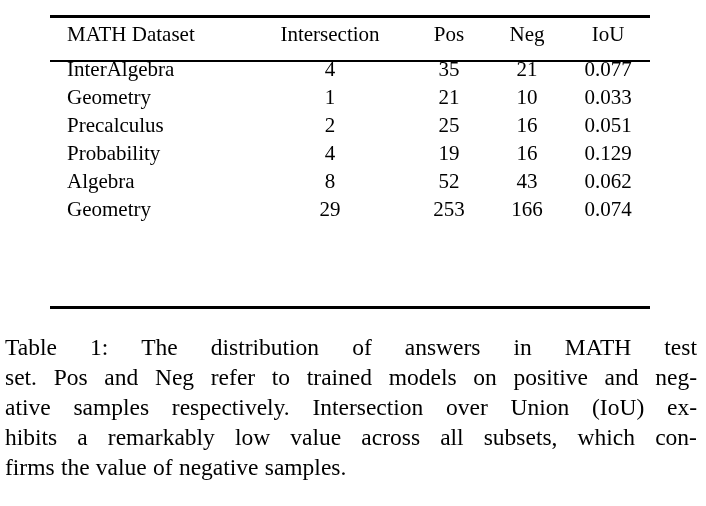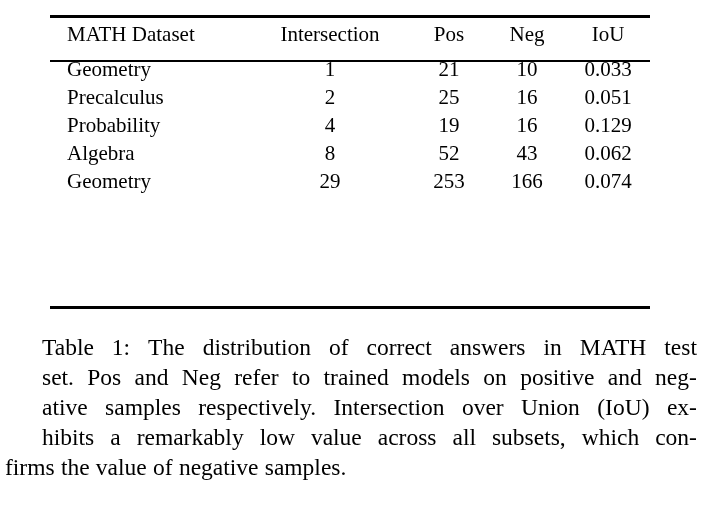--- a/index.html
+++ b/index.html
@@ -100,21 +100,20 @@
     word-spacing: 0.4px;
   }
   .caption .cap-line {
     display: block;
     white-space: nowrap;
   }
   .caption .cap-line.justified {
     display: flex;
     justify-content: space-between;
     white-space: nowrap;
-    margin-left: 37px;
   }
   .caption .cap-line.justified > span { white-space: pre; }
 </style>
 </head>
 <body>
 
 <div class="page">
 
   <div class="table-wrap">
 
@@ -134,20 +133,27 @@
         <tr>
           <th class="col-name">MATH Dataset</th>
           <th class="col-num">Intersection</th>
           <th class="col-num">Pos</th>
           <th class="col-num">Neg</th>
           <th class="col-num">IoU</th>
         </tr>
       </thead>
       <tbody>
         <tr>
+          <td class="col-name">InterAlgebra</td>
+          <td class="col-num">4</td>
+          <td class="col-num">35</td>
+          <td class="col-num">21</td>
+          <td class="col-num">0.077</td>
+        </tr>
+        <tr>
           <td class="col-name">Geometry</td>
           <td class="col-num">1</td>
           <td class="col-num">21</td>
           <td class="col-num">10</td>
           <td class="col-num">0.033</td>
         </tr>
         <tr>
           <td class="col-name">Precalculus</td>
           <td class="col-num">2</td>
           <td class="col-num">25</td>
@@ -179,21 +185,20 @@
     </table>
   </div>
 
   <div class="caption">
     <span class="cap-line justified">
         <span>Table</span>
         <span>1:</span>
         <span>The</span>
         <span>distribution</span>
         <span>of</span>
-        <span>correct</span>
         <span>answers</span>
         <span>in</span>
         <span>MATH</span>
         <span>test</span>
       </span>
     <span class="cap-line justified">
         <span>set.</span>
         <span>Pos</span>
         <span>and</span>
         <span>Neg</span>

